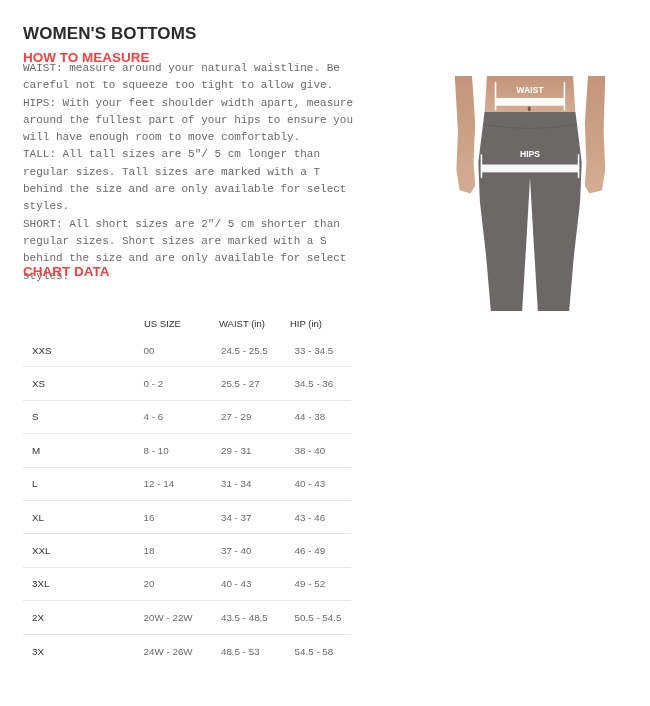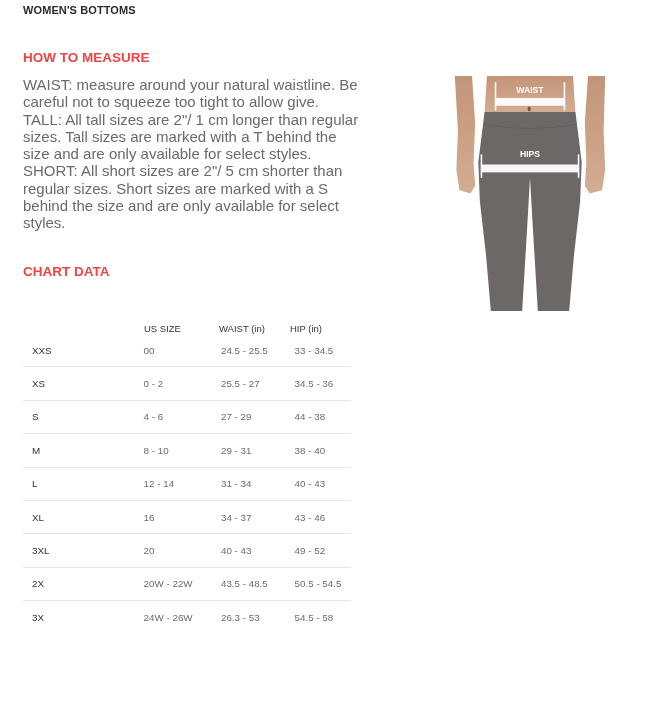--- a/index.html
+++ b/index.html
@@ -1,37 +1,37 @@
 <!DOCTYPE html>
 <html><head>
   <meta charset="utf-8">
   <style>
     * { box-sizing: border-box; margin: 0; padding: 0; }
     html, body { width: 650px; height: 706px; background: #ffffff; overflow: hidden; }
     body { position: relative; font-family: "Liberation Sans", sans-serif; color: #333; }
     .title {
-      position: absolute; left: 23px; top: 4px;
-      font-size: 11px; font-weight: bold; color: #2b2b2b; letter-spacing: 0.1px;
+      position: absolute; left: 23px; top: 24px;
+      font-size: 17px; font-weight: bold; color: #2b2b2b; letter-spacing: 0.1px;
     }
     .h2 {
       position: absolute; left: 23px;
       font-size: 13.5px; font-weight: bold; color: #ef4444;
     }
     .howto { top: 50px; }
     .chartdata { top: 264px; }
     .instructions {
-      position: absolute; left: 23px; top: 76px; width: 340px;
-      font-size: 15px; line-height: 17.3px; color: #6a6a6a;
+      position: absolute; left: 23px; top: 60px; width: 340px;
+      font-size: 11px; line-height: 17.3px; color: #6a6a6a; font-family: Liberation Mono, monospace;
     }
     .instructions p { margin: 0; }
     .size-table {
       position: absolute; left: 23px; top: 312px; width: 328px;
     }
     .thead {
-      display: flex; height: 22px; align-items: flex-end;
+      display: flex; height: 22px; align-items: center;
       font-size: 9.5px; color: #333;
     }
     .row {
       display: flex; height: 33.4px; align-items: center;
       font-size: 9.8px; color: #6b6b6b;
       border-bottom: 1.5px solid #e6e6e6;
       gap: 8px;
     }
     .row:last-child { border-bottom: none; justify-content: space-between; }
     .c0 { width: 121px; padding-left: 9px; color: #333; }
@@ -46,21 +46,22 @@
   </style>
 </head>
 <body>
 
 <div class="title">WOMEN'S BOTTOMS</div>
 
 <div class="h2 howto">HOW TO MEASURE</div>
 
 <div class="instructions">
   <p>WAIST: measure around your natural waistline. Be careful not to squeeze too tight to allow give.</p>
-  <p>TALL: All tall sizes are 2"/ 1 cm longer than regular sizes. Tall sizes are marked with a T behind the size and are only available for select styles.</p>
+  <p>HIPS: With your feet shoulder width apart, measure around the fullest part of your hips to ensure you will have enough room to move comfortably.</p>
+  <p>TALL: All tall sizes are 5"/ 5 cm longer than regular sizes. Tall sizes are marked with a T behind the size and are only available for select styles.</p>
   <p>SHORT: All short sizes are 2"/ 5 cm shorter than regular sizes. Short sizes are marked with a S behind the size and are only available for select styles.</p>
 </div>
 
 <div class="h2 chartdata">CHART DATA</div>
 
 <div class="size-table">
   <div class="thead">
     <span class="c0"></span>
     <span class="c1">US SIZE</span>
     <span class="c2">WAIST (in)</span>
@@ -97,35 +98,41 @@
         <span class="c2">31 - 34</span>
         <span class="c3">40 - 43</span>
       </div>
       <div class="row">
         <span class="c0">XL</span>
         <span class="c1">16</span>
         <span class="c2">34 - 37</span>
         <span class="c3">43 - 46</span>
       </div>
       <div class="row">
+        <span class="c0">XXL</span>
+        <span class="c1">18</span>
+        <span class="c2">37 - 40</span>
+        <span class="c3">46 - 49</span>
+      </div>
+      <div class="row">
         <span class="c0">3XL</span>
         <span class="c1">20</span>
         <span class="c2">40 - 43</span>
         <span class="c3">49 - 52</span>
       </div>
       <div class="row">
         <span class="c0">2X</span>
         <span class="c1">20W - 22W</span>
         <span class="c2">43.5 - 48.5</span>
         <span class="c3">50.5 - 54.5</span>
       </div>
       <div class="row">
         <span class="c0">3X</span>
         <span class="c1">24W - 26W</span>
-        <span class="c2">26.3 - 53</span>
+        <span class="c2">48.5 - 53</span>
         <span class="c3">54.5 - 58</span>
       </div>
     </div>
 </div>
 
 <div class="figure">
   <svg viewBox="0 0 200 300">
     <defs>
       <linearGradient id="skin" x1="0" x2="0" y1="0" y2="1">
         <stop offset="0" stop-color="#c49479"></stop>

